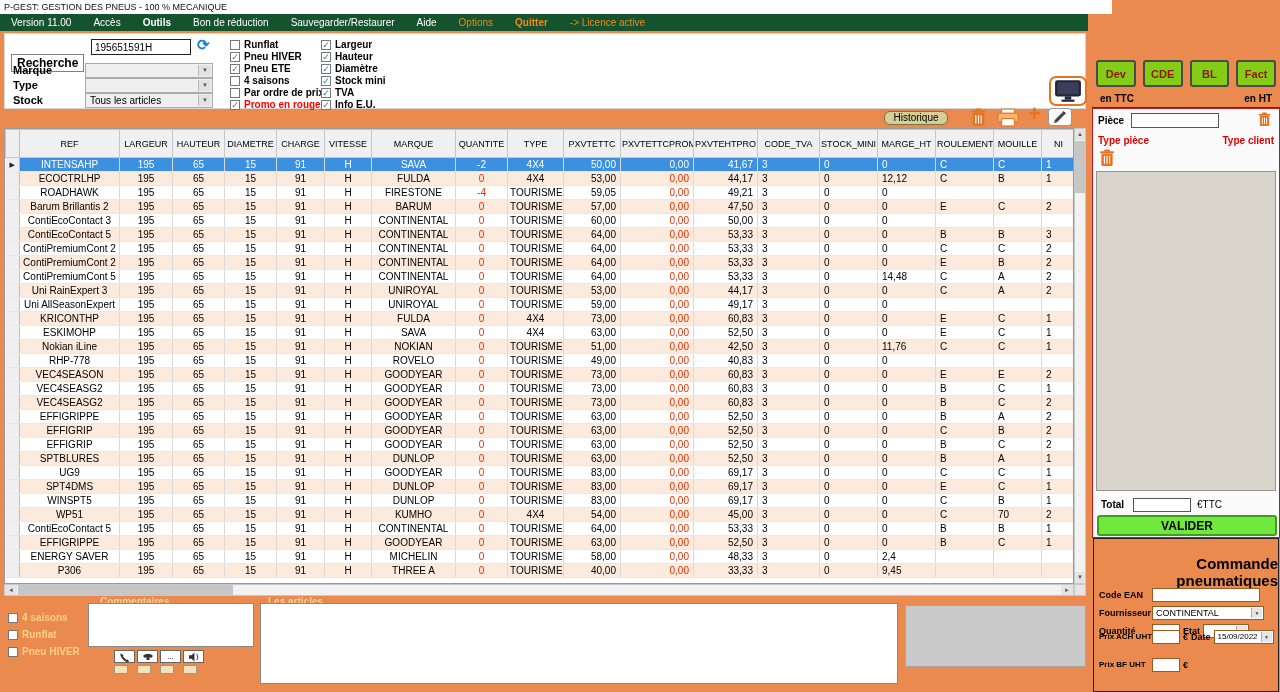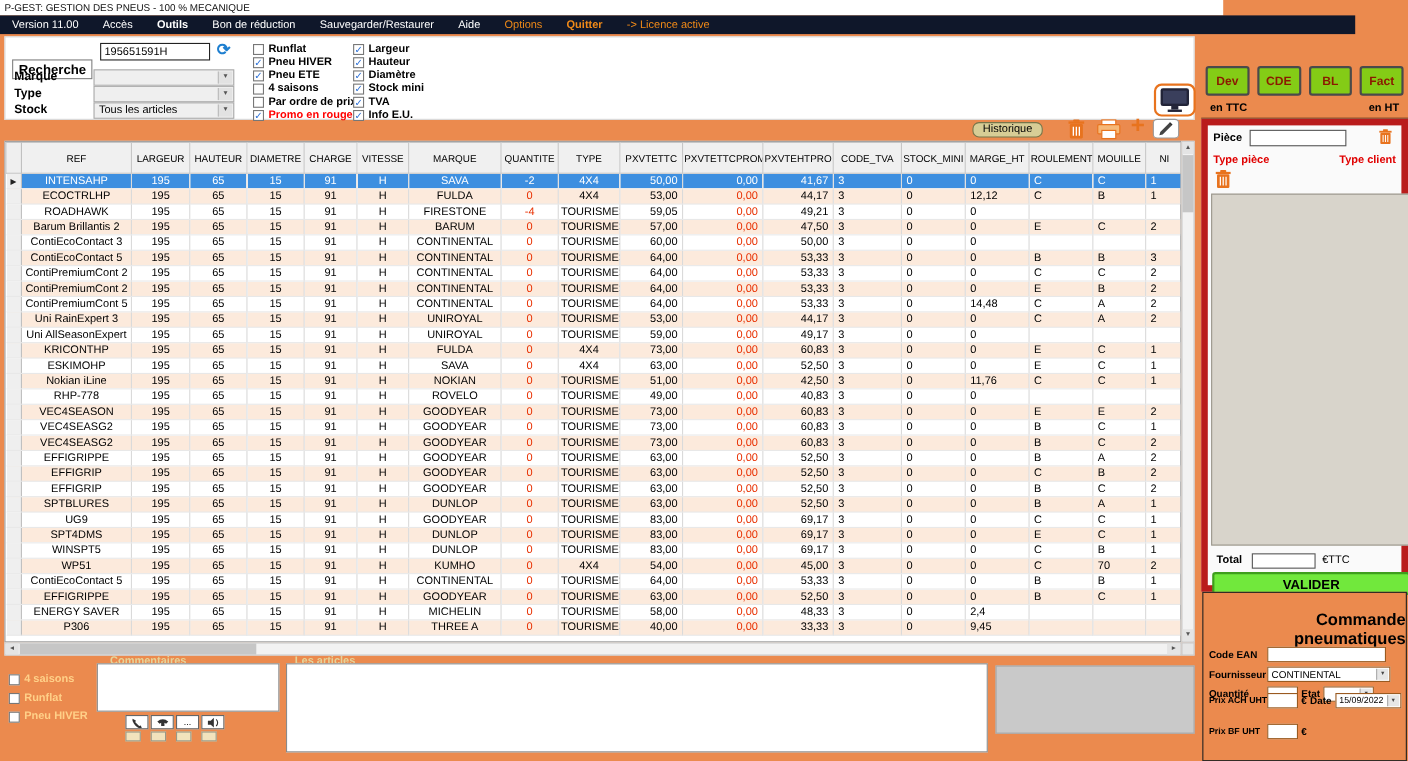--- a/index.html
+++ b/index.html
@@ -1,21 +1,21 @@
 <!DOCTYPE html>
 <html><head>
 <meta charset="utf-8">
 <style>
   *{margin:0;padding:0;box-sizing:border-box;}
   html,body{width:1280px;height:692px;overflow:hidden;}
   body{font-family:"Liberation Sans",sans-serif;background:#EB8A4E;position:relative;font-size:10px;color:#000;}
 
   
   .titlebar{position:absolute;left:0;top:0;width:1112px;height:14px;background:#FFFFFF;font-size:9px;line-height:14px;padding-left:4px;color:#111;}
-  .menubar{position:absolute;left:0;top:14px;width:1232px;height:17px;background:#0f172a;display:flex;align-items:center;}
+  .menubar{position:absolute;left:0;top:14px;width:1088px;height:17px;background:#14532d;display:flex;align-items:center;}
   .menu-item{color:#FFFFFF;font-size:10px;padding:0 11px;white-space:nowrap;cursor:default;}
   .menu-item.accent{color:#F08A18;}
   .menu-item.bold{font-weight:bold;}
 
   
   .filter-panel{position:absolute;left:4px;top:33px;width:1082px;height:76px;background:#FFFFFF;border:1px solid #D8D8D8;}
   .search-label{position:absolute;left:6px;top:20px;border:1px solid #808080;padding:1px 5px;font-weight:bold;font-size:12px;}
   .search-input{position:absolute;left:86px;top:5px;width:100px;height:16px;border:1px solid #222;font-size:10px;padding:0 3px;font-family:"Liberation Sans",sans-serif;}
   .refresh{position:absolute;left:192px;top:2px;font-size:15px;font-weight:bold;color:#1E7FD0;cursor:pointer;}
   .fld-label{position:absolute;left:8px;font-weight:bold;font-size:11px;}
@@ -76,21 +76,21 @@
   .mini-btn{width:21px;height:13px;background:#fff;border:1px solid #666;display:flex;align-items:center;justify-content:center;font-size:8px;line-height:11px;cursor:pointer;}
   .mini-inputs{position:absolute;left:114px;top:665px;display:flex;gap:9px;}
   .mini-in{width:14px;height:9px;background:#F2E3BC;border:1px solid #998;padding:0;}
 
   
   .rpanel{position:absolute;left:1092px;top:32px;width:188px;height:660px;}
   .rp-header{position:absolute;left:0;top:0;width:188px;height:26px;background:#F2A156;border:1px solid #7A4A20;font-weight:bold;font-size:12px;text-align:center;line-height:24px;}
   .rp-btns{position:absolute;left:0;top:28px;width:188px;height:30px;display:flex;gap:7px;padding:0 4px;}
   .rp-btn{flex:1;height:27px;background:#84cc16;border:2px solid #4A4A4A;border-radius:3px;color:#8B1A00;font-weight:bold;font-size:11px;cursor:pointer;font-family:"Liberation Sans",sans-serif;}
   .rp-strip{position:absolute;left:0;top:60px;width:188px;height:16px;display:flex;justify-content:space-between;padding:0 8px;font-weight:bold;font-size:10px;line-height:14px;border-bottom:1px solid #5A3010;}
-  .rp-body{position:absolute;left:0;top:76px;width:188px;height:430px;background:#FAFAFA;border:6px solid #b91c1c;}
+  .rp-body{position:absolute;left:0;top:76px;width:188px;height:430px;background:#FAFAFA;border:1px solid #b91c1c;}
   .piece-row{position:absolute;left:0;top:4px;width:100%;height:16px;}
   .piece-row .lbl{position:absolute;left:5px;top:2px;font-weight:bold;font-size:10px;}
   .piece-input{position:absolute;left:38px;top:0;width:88px;height:15px;border:1px solid #555;font-size:10px;padding:0 2px;}
   .piece-row .trash-sm{position:absolute;right:8px;top:-1px;}
   .type-row{position:absolute;left:0;top:26px;width:100%;display:flex;justify-content:space-between;padding:0 5px;}
   .red-lbl{color:#E00000;font-weight:bold;font-size:10px;}
   .trash-big{position:absolute;left:6px;top:40px;cursor:pointer;}
   .rp-list{position:absolute;left:3px;top:62px;width:180px;height:320px;background:#D8D4CB;border:1px solid #9A968C;}
   .total-row{position:absolute;left:0;top:388px;width:100%;height:16px;}
   .total-row .lbl{position:absolute;left:8px;top:2px;font-weight:bold;font-size:10px;}

